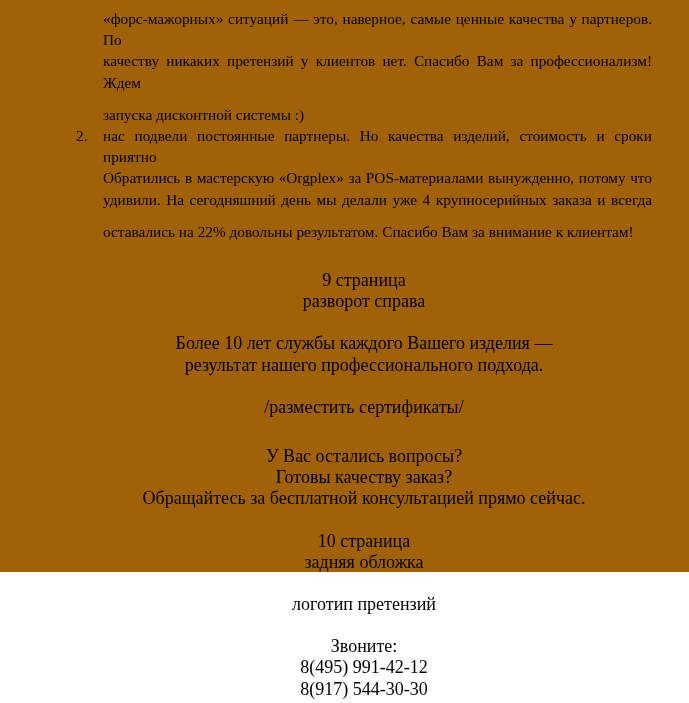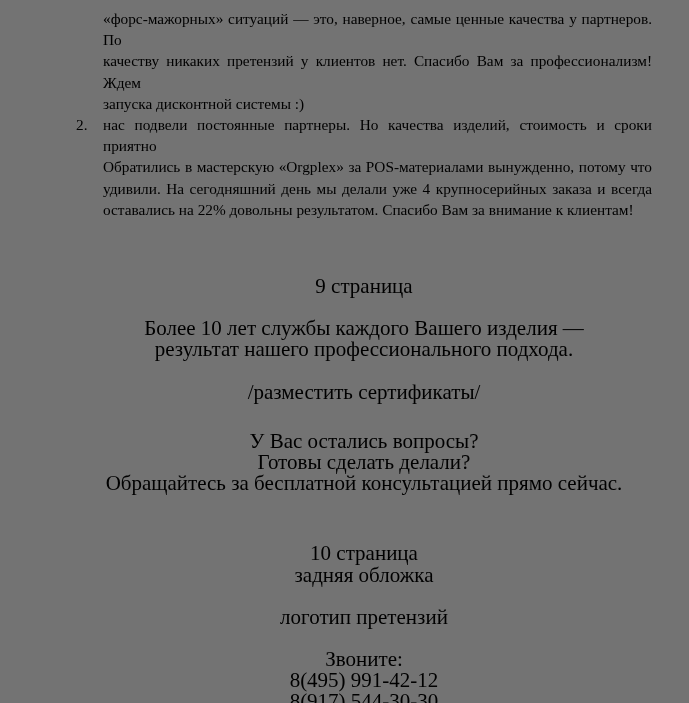--- a/index.html
+++ b/index.html
@@ -10,22 +10,22 @@
   body {
     width: 689px;
     height: 703px;
     overflow: hidden;
     font-family: "Liberation Serif", "DejaVu Serif", serif;
     color: #000000;
   }
   .page {
     position: relative;
     width: 689px;
-    height: 703px;
-    background: #737373;
+    height: 572px;
+    background: #a16207;
   }
   .content {
     position: absolute;
     left: 76px;
     top: 8px;
     width: 576px;
   }
 
   
   .para-block {
@@ -59,28 +59,28 @@
 
   
   .jline {
     display: block;
     text-align: justify;
     text-align-last: justify;
     white-space: normal;
   }
   .jline.last {
     text-align-last: left;
+    margin-top: 11px;
   }
 
   
   .center-block {
     text-align: center;
-    font-size: 21px;
+    font-size: 18px;
     line-height: 21.2px;
-    margin-top: 28px;
   }
   .center-block div {
     text-align: center;
   }
   .gap-m { height: 21px; }
   .gap-l { height: 28px; }
 </style>
 </head>
 <body>
 
@@ -102,34 +102,35 @@
         <span class="jline">Обратились в мастерскую «Orgplex» за POS-материалами вынужденно, потому что</span>
         <span class="jline">удивили. На сегодняшний день мы делали уже 4 крупносерийных заказа и всегда</span>
         <span class="jline last">оставались на 22% довольны результатом. Спасибо Вам за внимание к клиентам!</span>
       </span>
     </div>
 
     <div class="gap-l"></div>
 
     <div class="center-block">
       <div>9 страница</div>
+      <div>разворот справа</div>
 
       <div class="gap-m"></div>
 
       <div>Более 10 лет службы каждого Вашего изделия —</div>
       <div>результат нашего профессионального подхода.</div>
 
       <div class="gap-m"></div>
 
       <div>/разместить сертификаты/</div>
 
       <div class="gap-l"></div>
 
       <div>У Вас остались вопросы?</div>
-      <div>Готовы сделать делали?</div>
+      <div>Готовы качеству заказ?</div>
       <div>Обращайтесь за бесплатной консультацией прямо сейчас.</div>
     </div>
 
     <div class="gap-m"></div>
 
     <div class="center-block">
       <div>10 страница</div>
       <div>задняя обложка</div>
 
       <div class="gap-m"></div>

